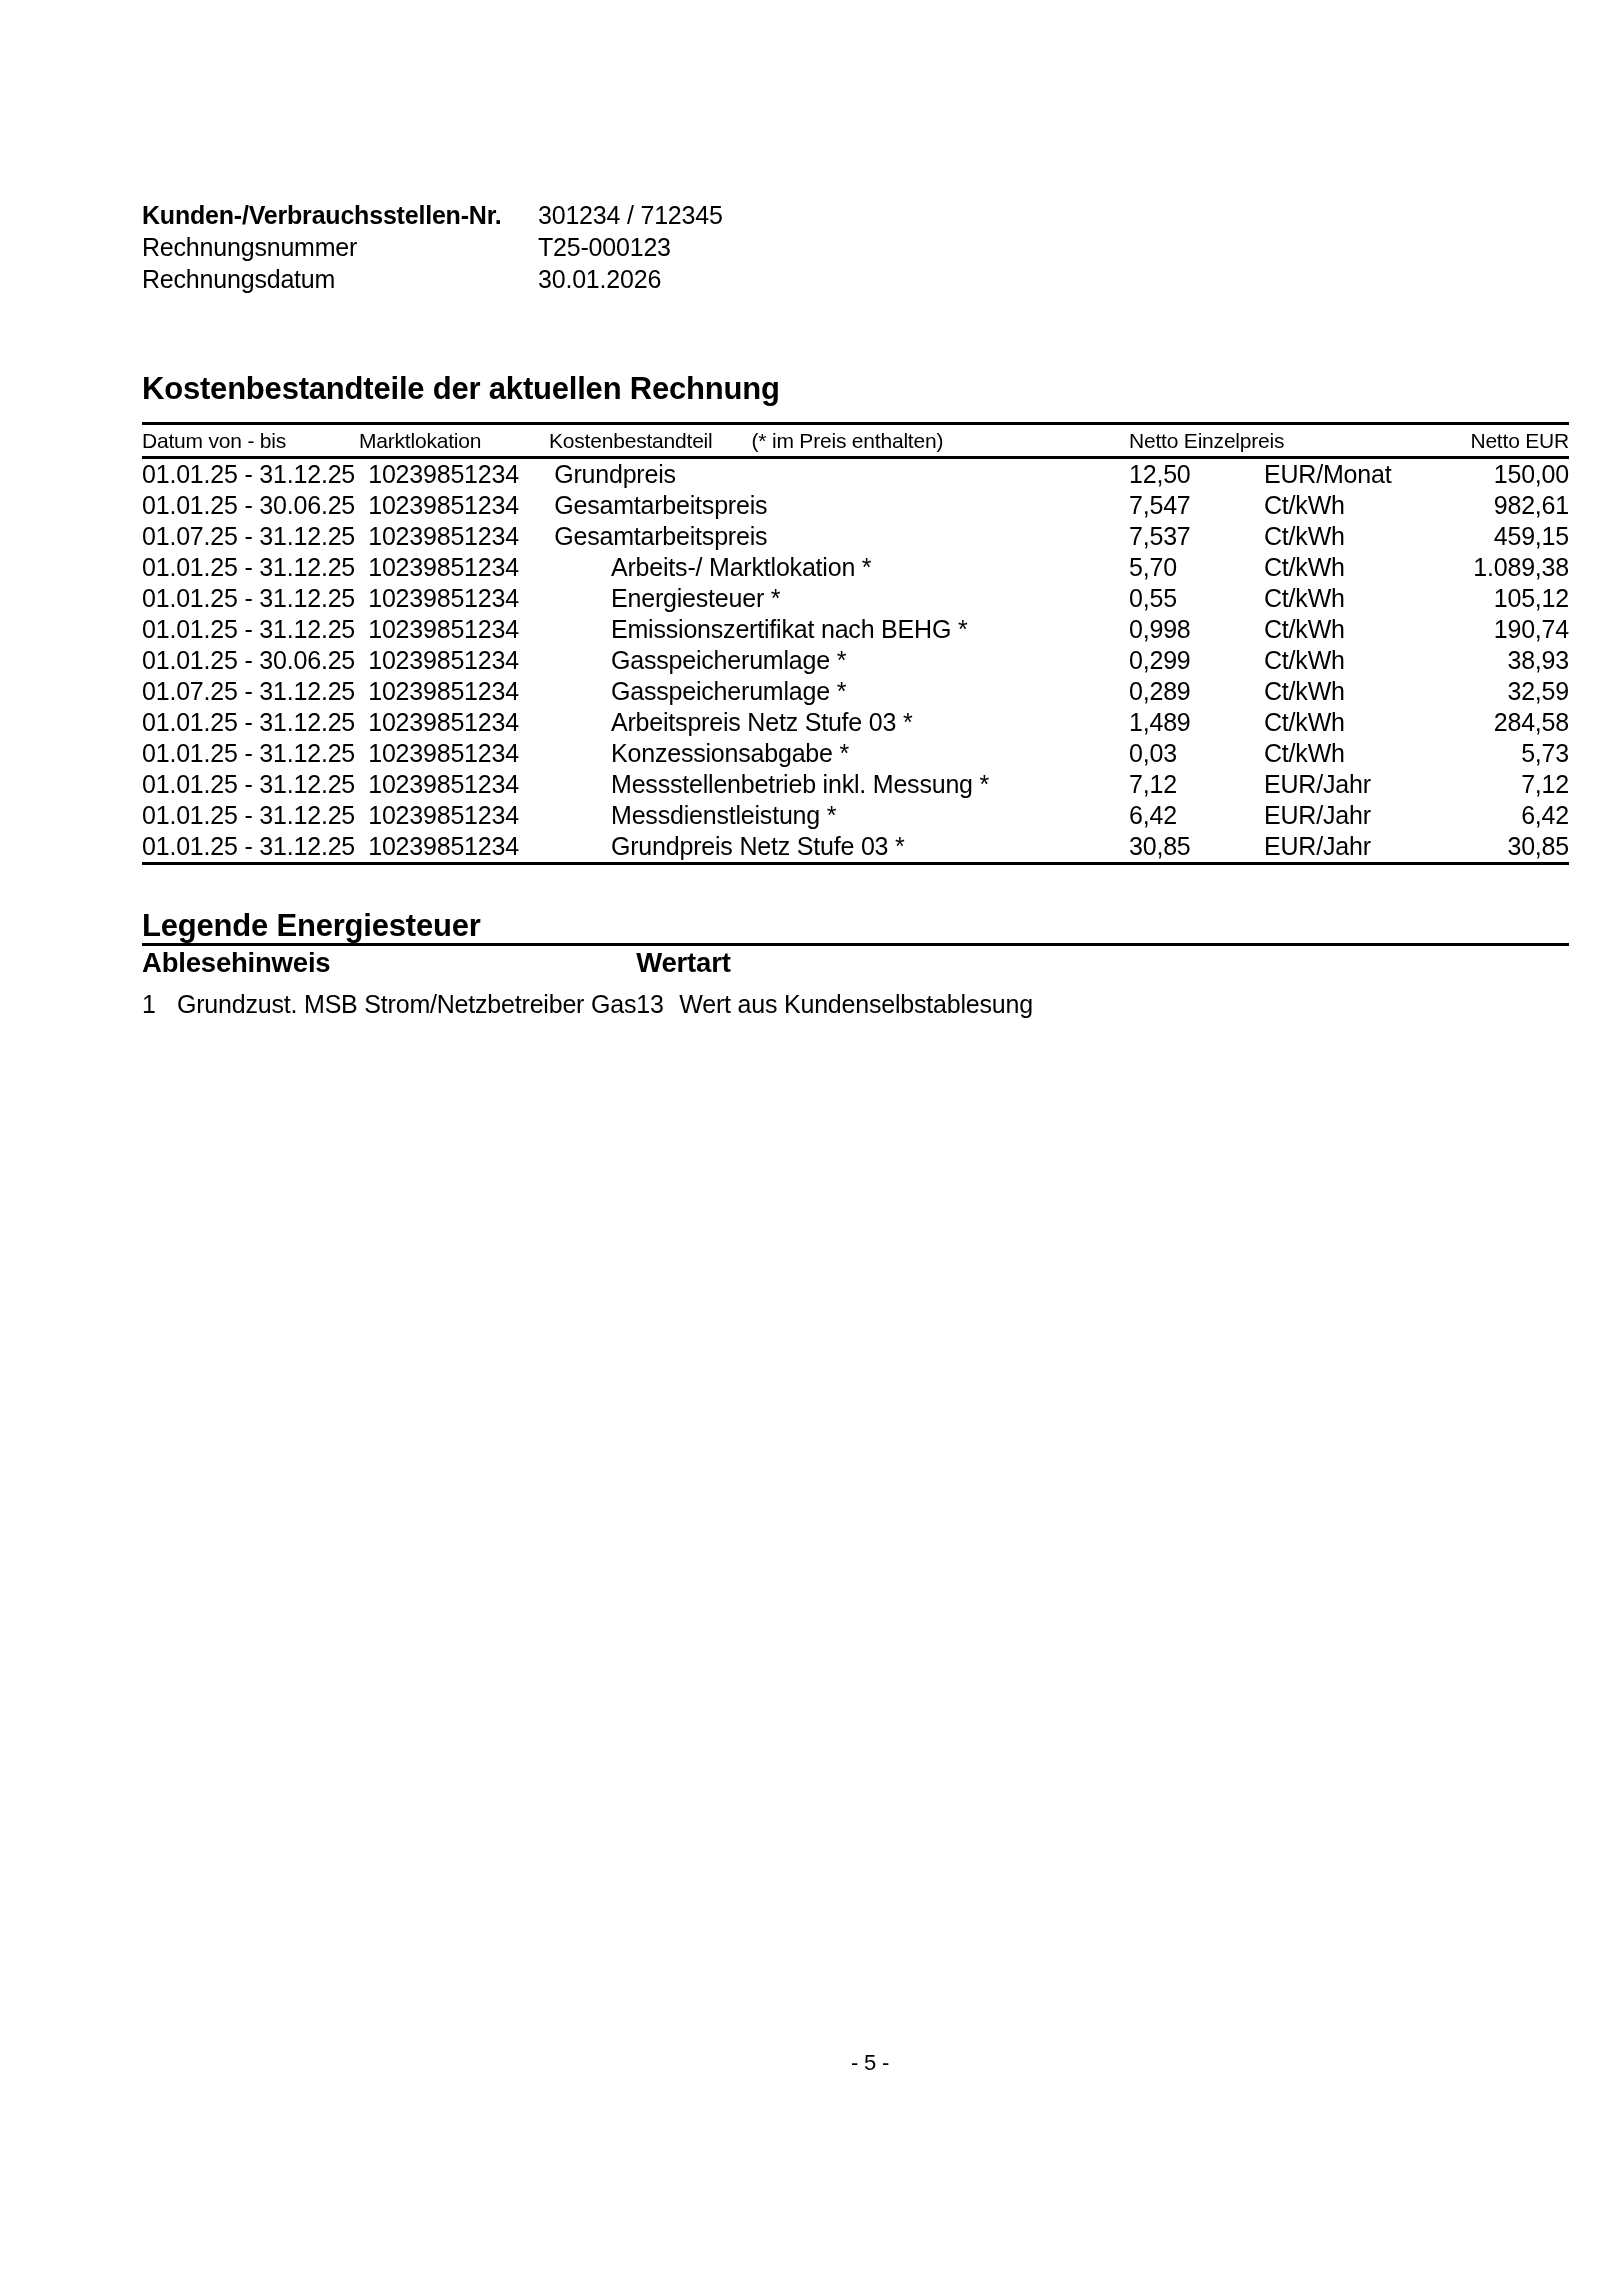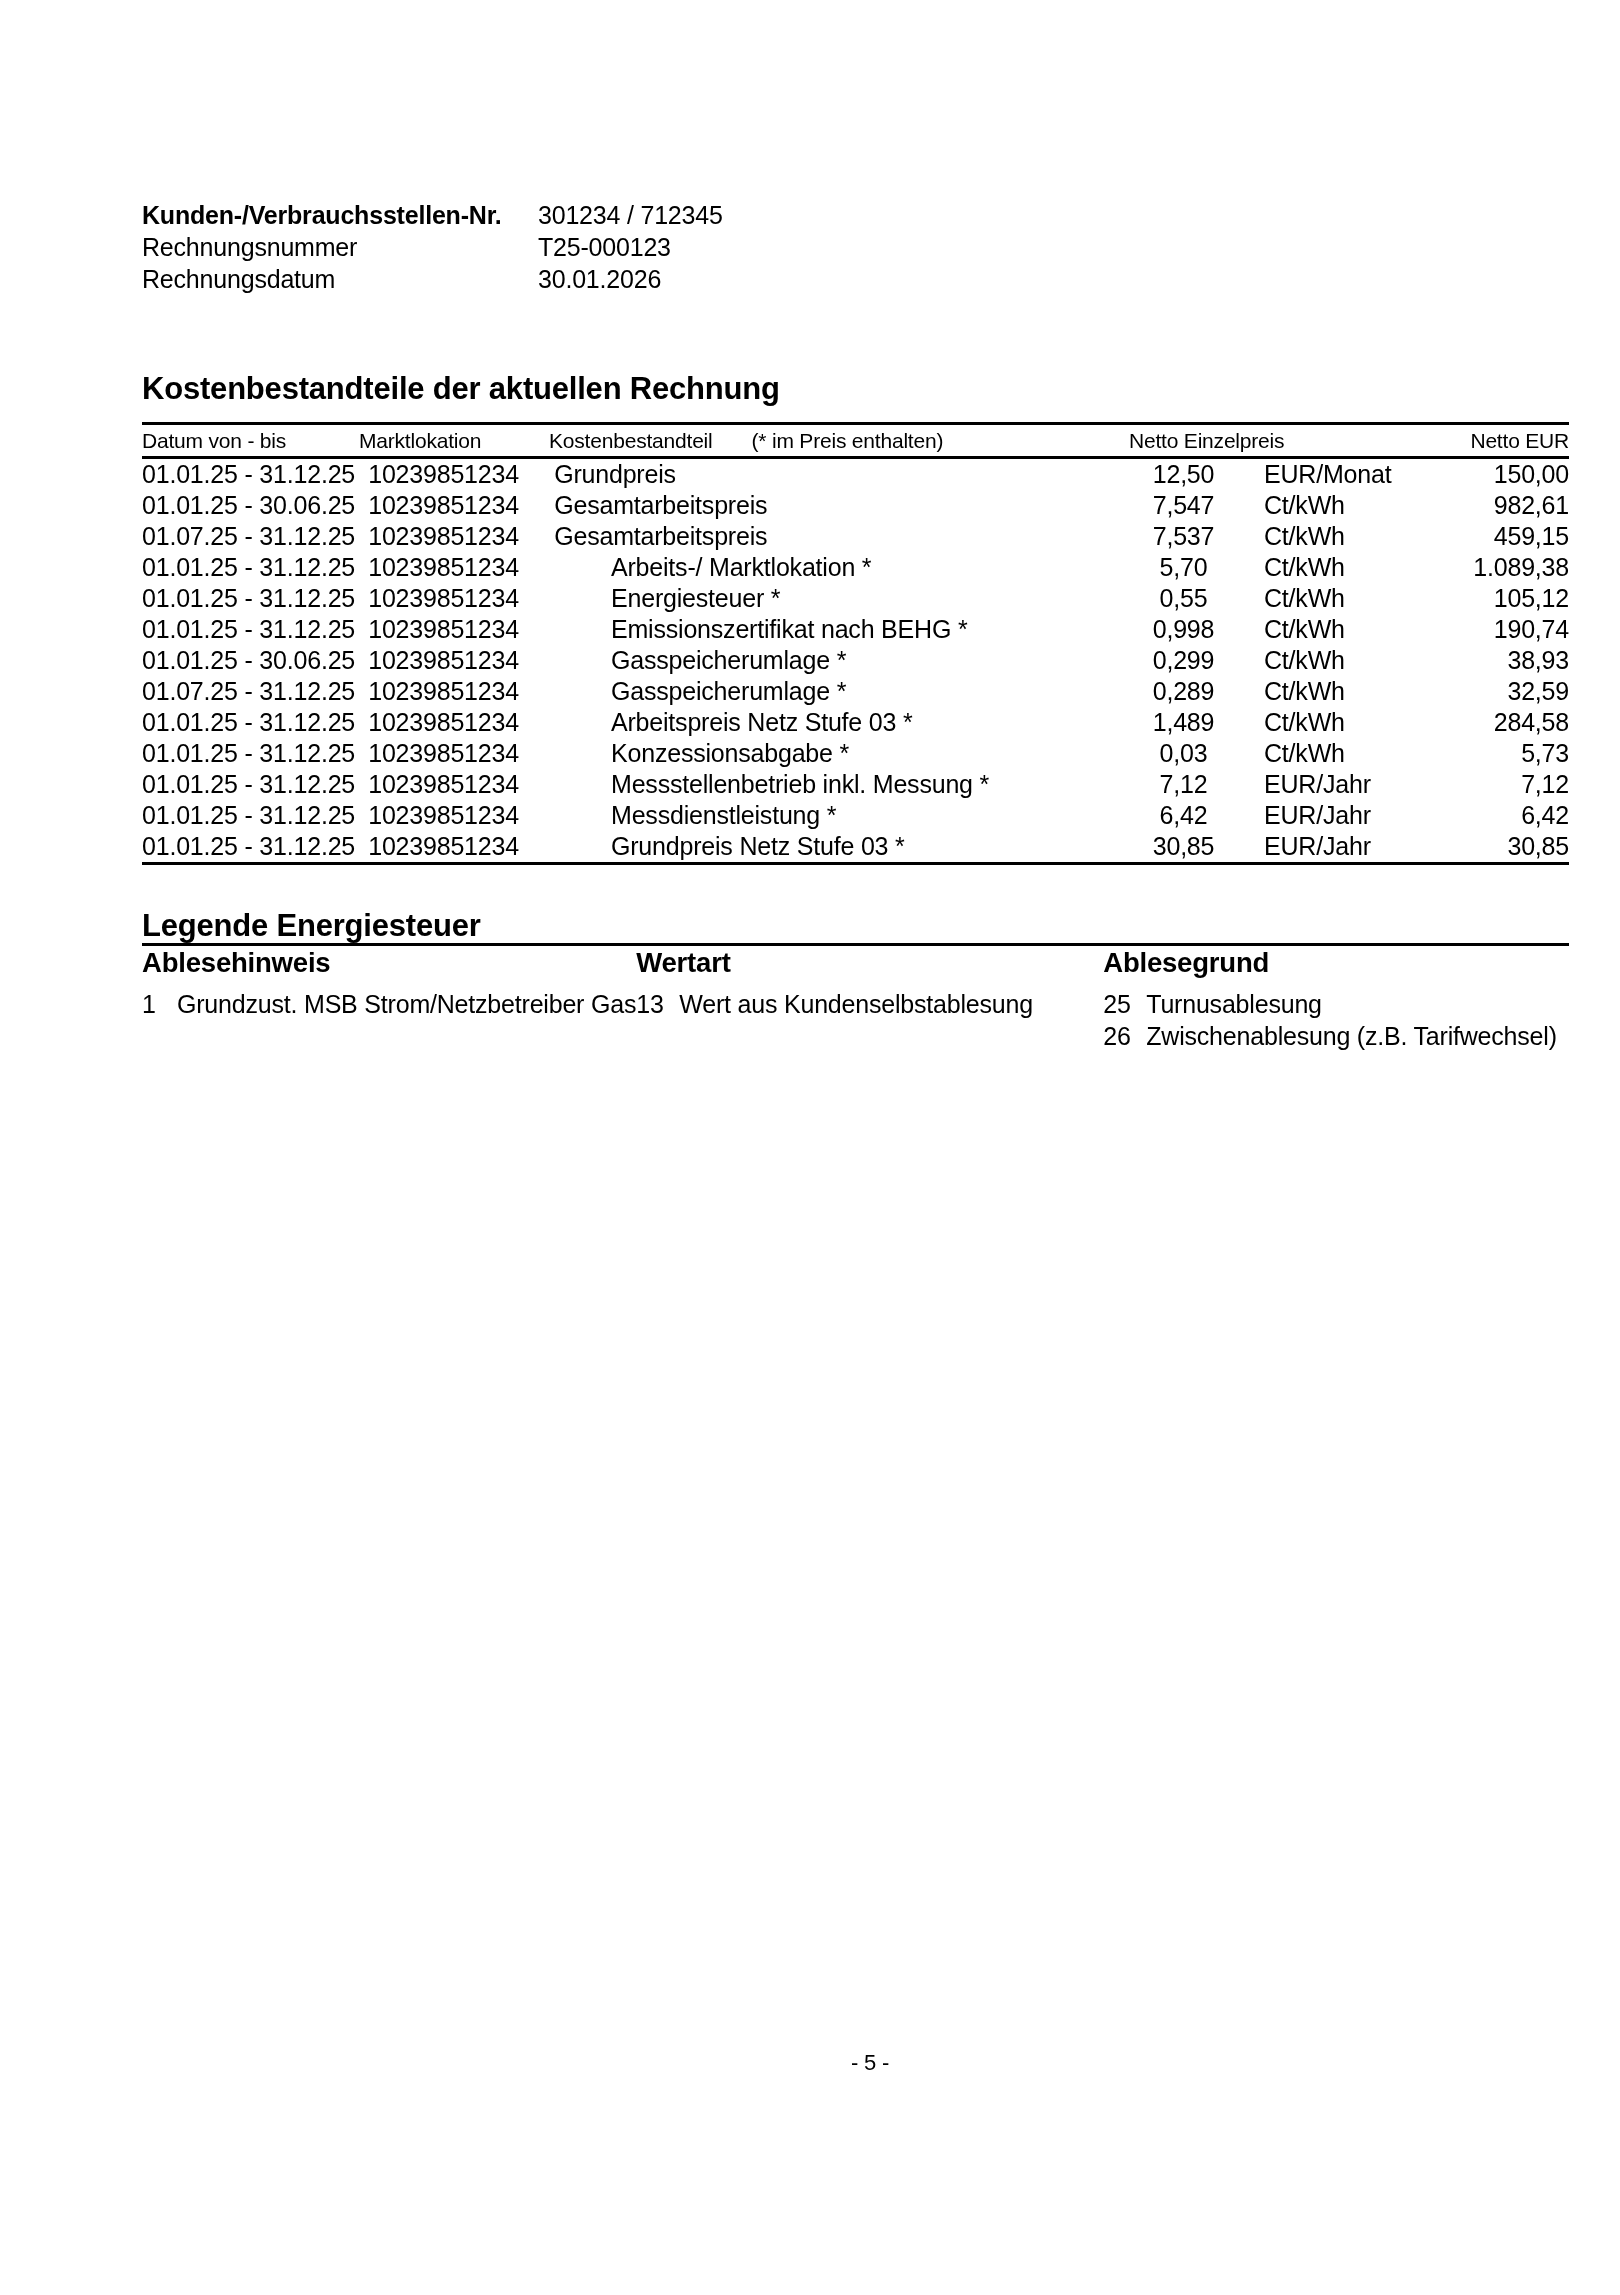--- a/index.html
+++ b/index.html
@@ -26,21 +26,21 @@
   .thead{display:flex;align-items:center;height:31px;border-bottom:3.3px solid #000;
          font-size:21px;white-space:nowrap;}
   .trow{display:flex;align-items:center;height:31px;font-size:25px;white-space:nowrap;}
   .c-datum{flex:0 0 217px;}
   .c-marklok{flex:0 0 190px;}
   .trow .c-marklok{padding-left:9.2px;box-sizing:border-box;}
   .c-kosten{flex:0 0 580px;box-sizing:border-box;padding-left:5.2px;}
   .thead .c-kosten{padding-left:0;}
   .c-kosten.indent{padding-left:62px;}
   .kosten-note{margin-left:39px;}
-  .c-num{flex:0 0 109px;text-align:center;}
+  .c-num{flex:0 0 109px;text-align:left;}
   .c-unit{flex:0 0 137px;box-sizing:border-box;padding-left:26px;text-align:left;}
   .c-einzel-head{flex:0 0 247px;text-align:left;}
   .c-eur{flex:1 1 auto;text-align:right;}
 
   
   .legend-title{margin-top:43px;line-height:35px;}
   .legend-rule{border:none;border-top:3.3px solid #000;margin:0;}
   .legend-columns{display:flex;margin-top:0;}
   .legend-col{flex:0 0 462px;}
   .legend-col:nth-child(2){flex:0 0 467px;}
@@ -222,32 +222,18 @@
   <div class="legend-col">
     <div class="legend-header">Wertart</div>
     <div class="legend-items">
   <div class="legend-item">
     <span class="legend-code">13</span>
     <span class="legend-text">Wert aus Kundenselbstablesung</span>
   </div>
 </div>
   </div>
 
-  <div class="legend-col">
-    <div class="legend-header">Ablesegrund</div>
-    <div class="legend-items">
-  <div class="legend-item">
-    <span class="legend-code">25</span>
-    <span class="legend-text">Turnusablesung</span>
-  </div>
-
-  <div class="legend-item">
-    <span class="legend-code">26</span>
-    <span class="legend-text">Zwischenablesung (z.B. Tarifwechsel)</span>
-  </div>
-</div>
-  </div>
 </div>
 
 </div>
 
 <div class="page-number">- 5 -</div>
 
 
 </body></html>

